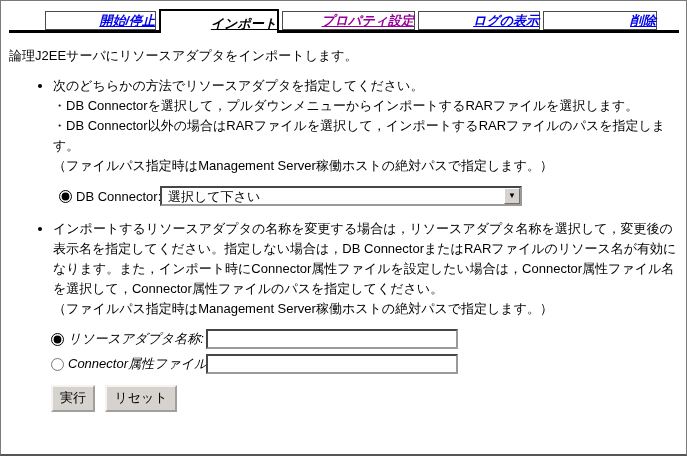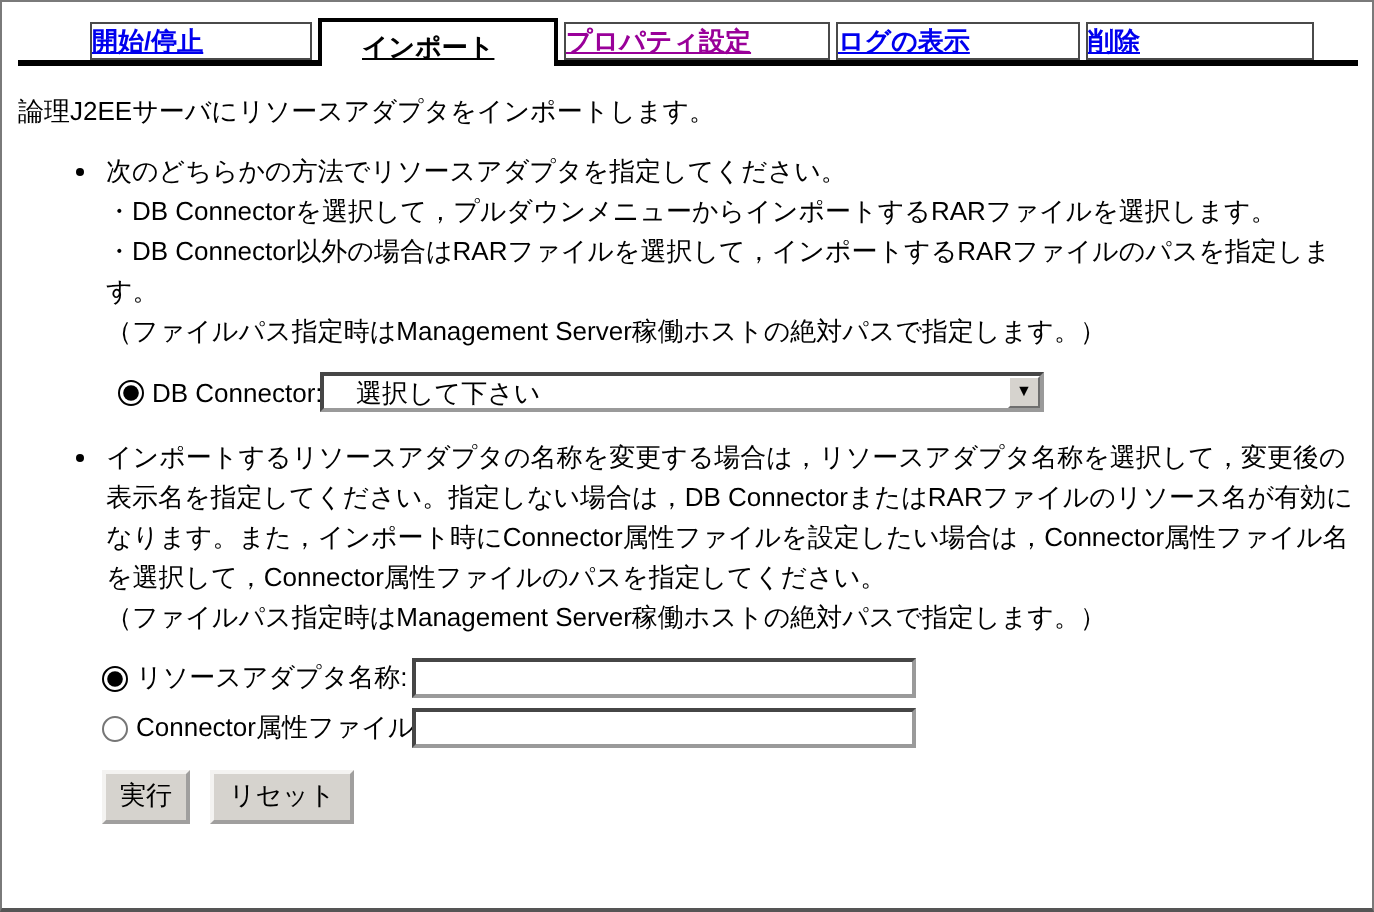--- a/index.html
+++ b/index.html
@@ -13,22 +13,22 @@
     padding: 8px 8px 6px 8px;
     overflow: hidden;
   }
   
   .tabwrap { position: relative; height: 24px; width: 670px; }
   .tabline { position: absolute; left: 0; right: 0; bottom: 0; height: 3px; background: #000; }
   .tabs { position: absolute; left: 36px; bottom: 0; display: flex; align-items: flex-end; }
   .tab {
     height: 19px; line-height: 17px; margin-bottom: 3px; margin-right: 3px;
     border: 1px solid #4a4a4a; background: #fff;
-    text-align: left; font-size: 13px; font-weight: bold;
-    text-decoration: underline; cursor: pointer; position: relative; z-index: 1;
+    text-align: right; font-size: 13px; font-weight: bold;
+    text-decoration: underline; cursor: pointer; position: relative; z-index: 1; font-style: italic;
   }
   .tab-link    { color: #0000EE; }
   .tab-visited { color: #990099; }
   .tab-active {
     height: 24px; line-height: 25px; margin-bottom: 0;
     border: 2px solid #000; border-bottom: none;
     color: #000; z-index: 2; background: #fff;
   }
   .w1 { width: 111px; } .w2 { width: 120px; padding-left: 20px; } .w3 { width: 133px; }
   .w4 { width: 114px; } .w5 { width: 122px; }
@@ -42,32 +42,32 @@
   ul.notes li { font-size: 13px; line-height: 20px; color: #000; }
   .noteline { font-size: 13px; line-height: 20px; }
   
   .grp { margin-top: 9px; }
   .grp1 { padding-left: 50px; }
   .grp2 { padding-left: 42px; }
   .frow { display: flex; align-items: center; margin-bottom: 3px; height: 22px; }
   .frow input[type=radio] { width: 13px; height: 13px; margin: 0 4px 0 0; accent-color: #000; }
   .flabel { font-size: 13px; color: #000; text-align: right; white-space: nowrap; }
   .grp1 .flabel { width: 80px; }
-  .grp2 .flabel { width: 134px; }
+  .grp2 .flabel { width: 134px; font-style: italic; }
   .fctl { margin-left: 4px; }
   .txt {
     height: 20px; border: 2px inset #9a9a9a; background: #fff;
     font-size: 13px; padding: 0 3px; font-family: inherit;
   }
   .txt.rar { width: 215px; }
   .txt.named { width: 252px; }
   .selwrap { position: relative; width: 362px; height: 20px; }
   .selwrap select {
     width: 100%; height: 20px; border: 2px inset #9a9a9a; background: #fff;
-    font-size: 13px; font-family: inherit; padding: 0 18px 0 16px;
+    font-size: 13px; font-family: inherit; padding: 0 18px 0 6px;
     -webkit-appearance: none; appearance: none; border-radius: 0;
   }
   .selarrow {
     position: absolute; top: 2px; right: 2px; width: 16px; height: 16px;
     background: #d6d3ce; border: 1px solid; border-color: #fff #6e6e6e #6e6e6e #fff;
     font-size: 8px; line-height: 14px; text-align: center; color: #000;
     pointer-events: none;
   }
   
   .btnrow { margin-top: 10px; padding-left: 0px; }

